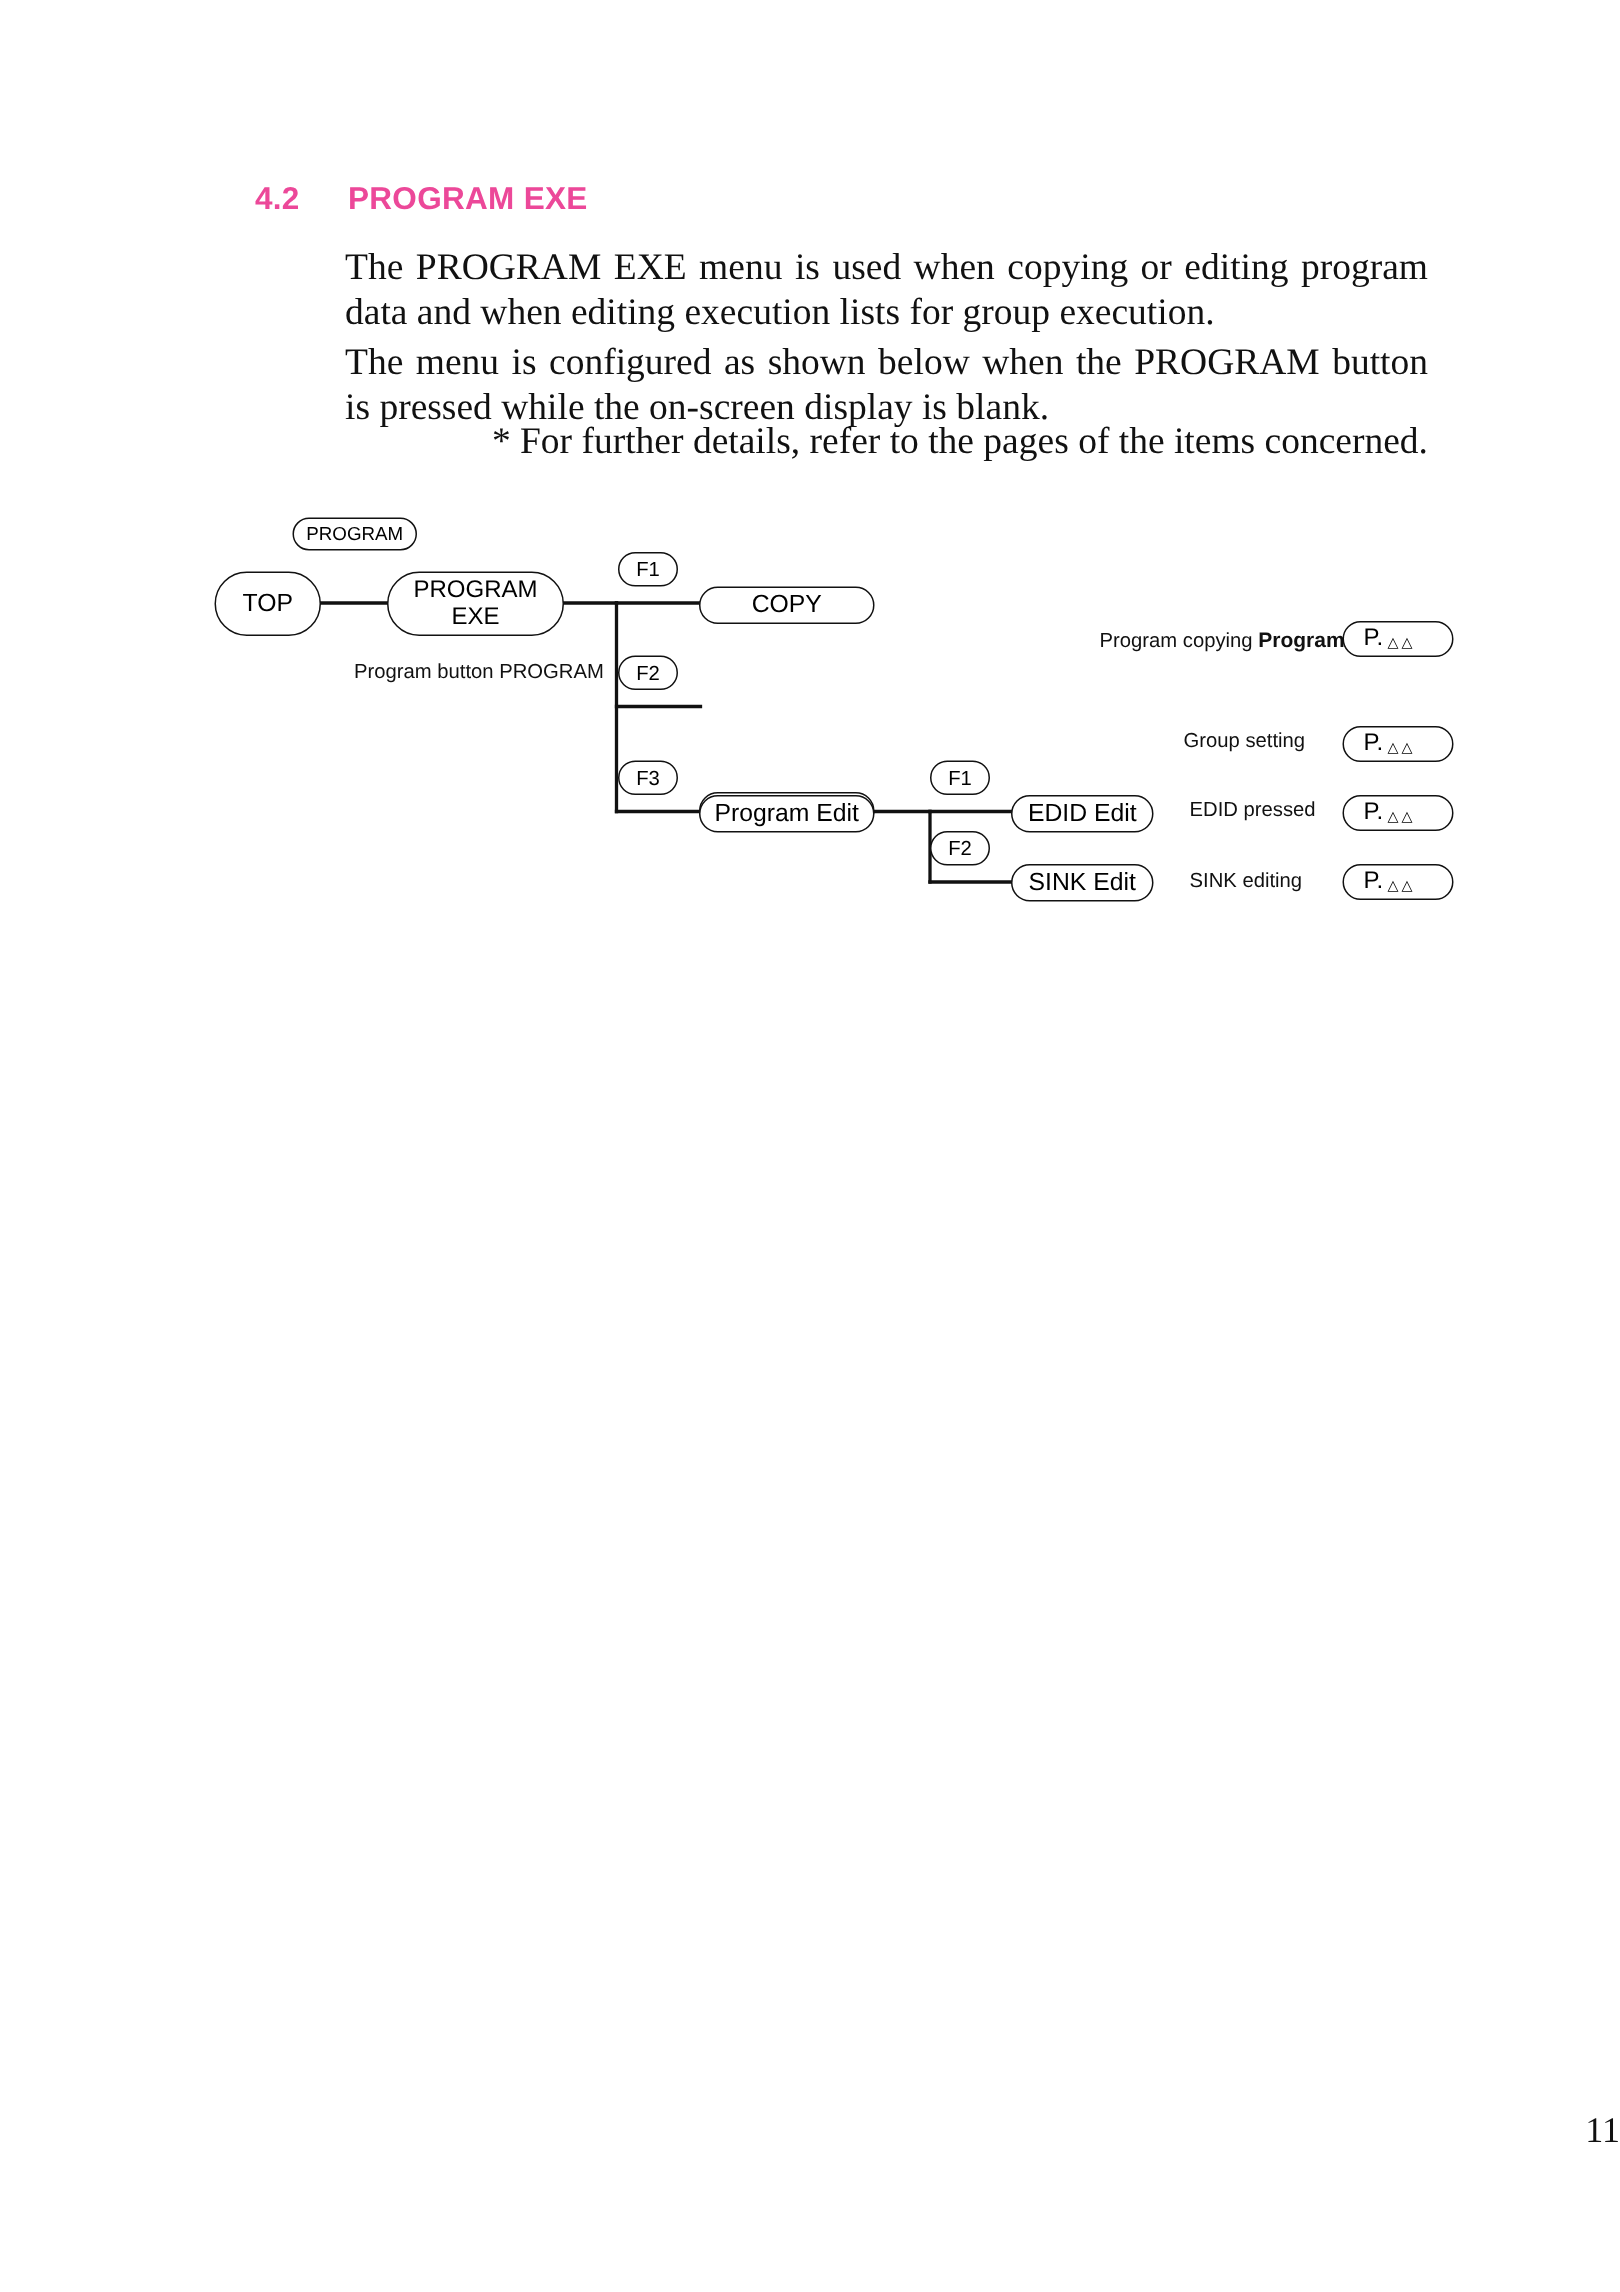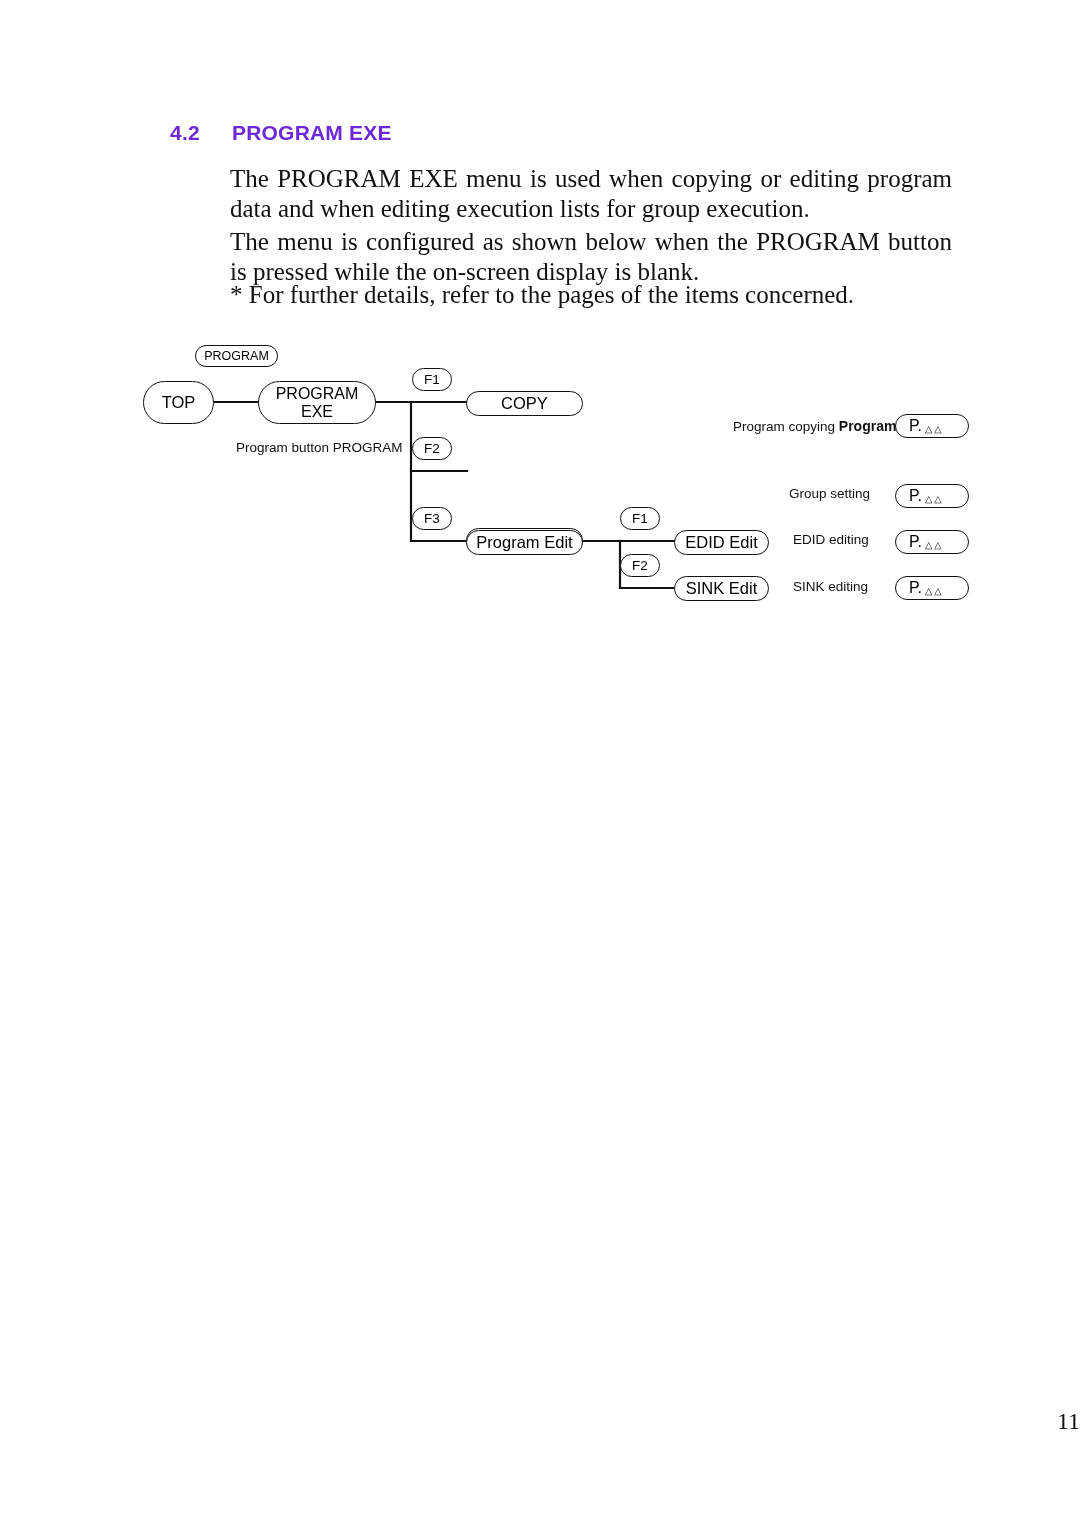--- a/index.html
+++ b/index.html
@@ -20,39 +20,39 @@
   .heading {
     position: absolute;
     left: 170px;
     top: 121px;
     display: flex;
     align-items: flex-end;
     font-family: "Liberation Sans", sans-serif;
     font-weight: bold;
     font-size: 21px;
     letter-spacing: 0.2px;
-    color: #6d28d9;
+    color: #ec4899;
   }
   .heading-num { width: 62px; }
   .heading-title { }
 
   
   .para {
     position: absolute;
     left: 230px;
     width: 722px;
     font-family: "Liberation Serif", serif;
     font-size: 25px;
     line-height: 30px;
     text-align: justify;
     color: #111;
   }
   .para.p1 { top: 164px; }
   .para.p2 { top: 227px; }
-  .para.p3 { top: 280px; text-align: left; }
+  .para.p3 { top: 280px; text-align: right; }
 
   
   #diagram {
     position: absolute;
     left: 0;
     top: 0;
     width: 1080px;
     height: 1528px;
     pointer-events: none;
   }
@@ -214,21 +214,21 @@
 
 <div class="caption" style="left:733px; top:418px;">
   <span>Program copying </span><b>Program</b>
 </div>
 
 <div class="caption" style="left:789px; top:486px;">
   <span>Group setting</span>
 </div>
 
 <div class="caption" style="left:793px; top:532px;">
-  <span>EDID editing</span>
+  <span>EDID pressed</span>
 </div>
 
 <div class="caption" style="left:793px; top:579px;">
   <span>SINK editing</span>
 </div>
 
 <div class="node pref" style="left:895px; top:414px; width:74px; height:24px;">
   <span>P.</span><span class="tri">△△</span>
 </div>
 

